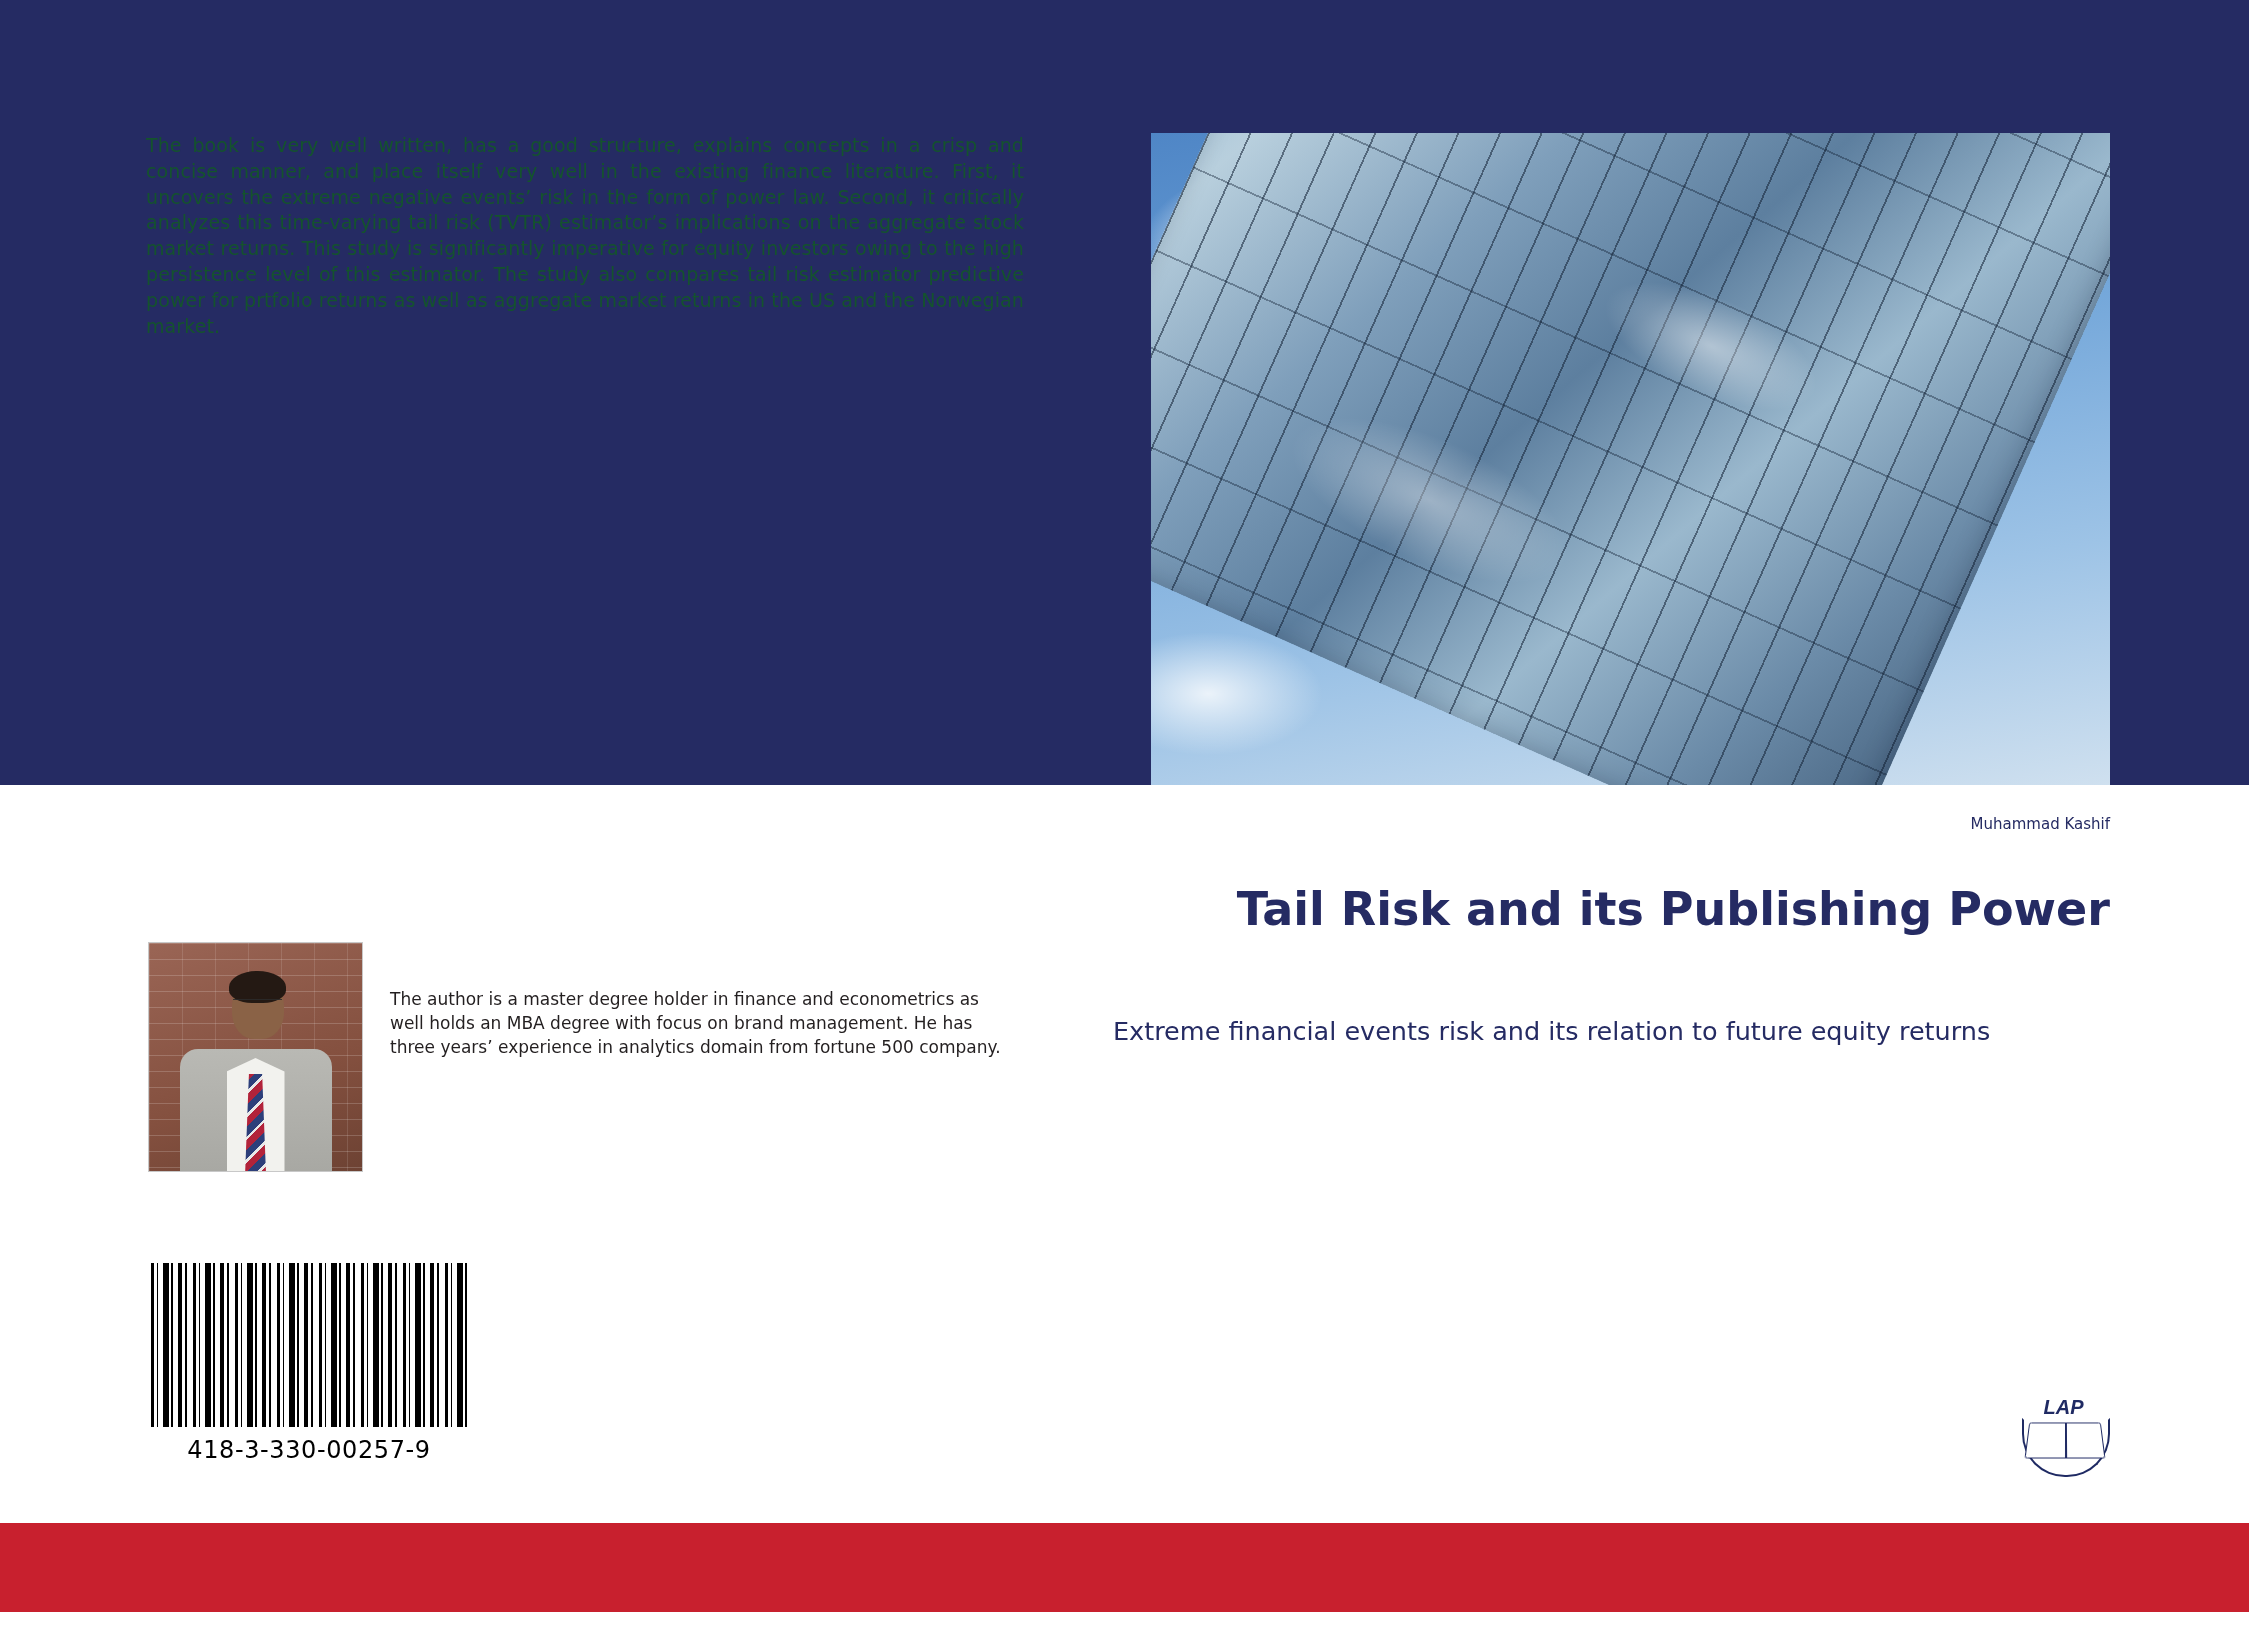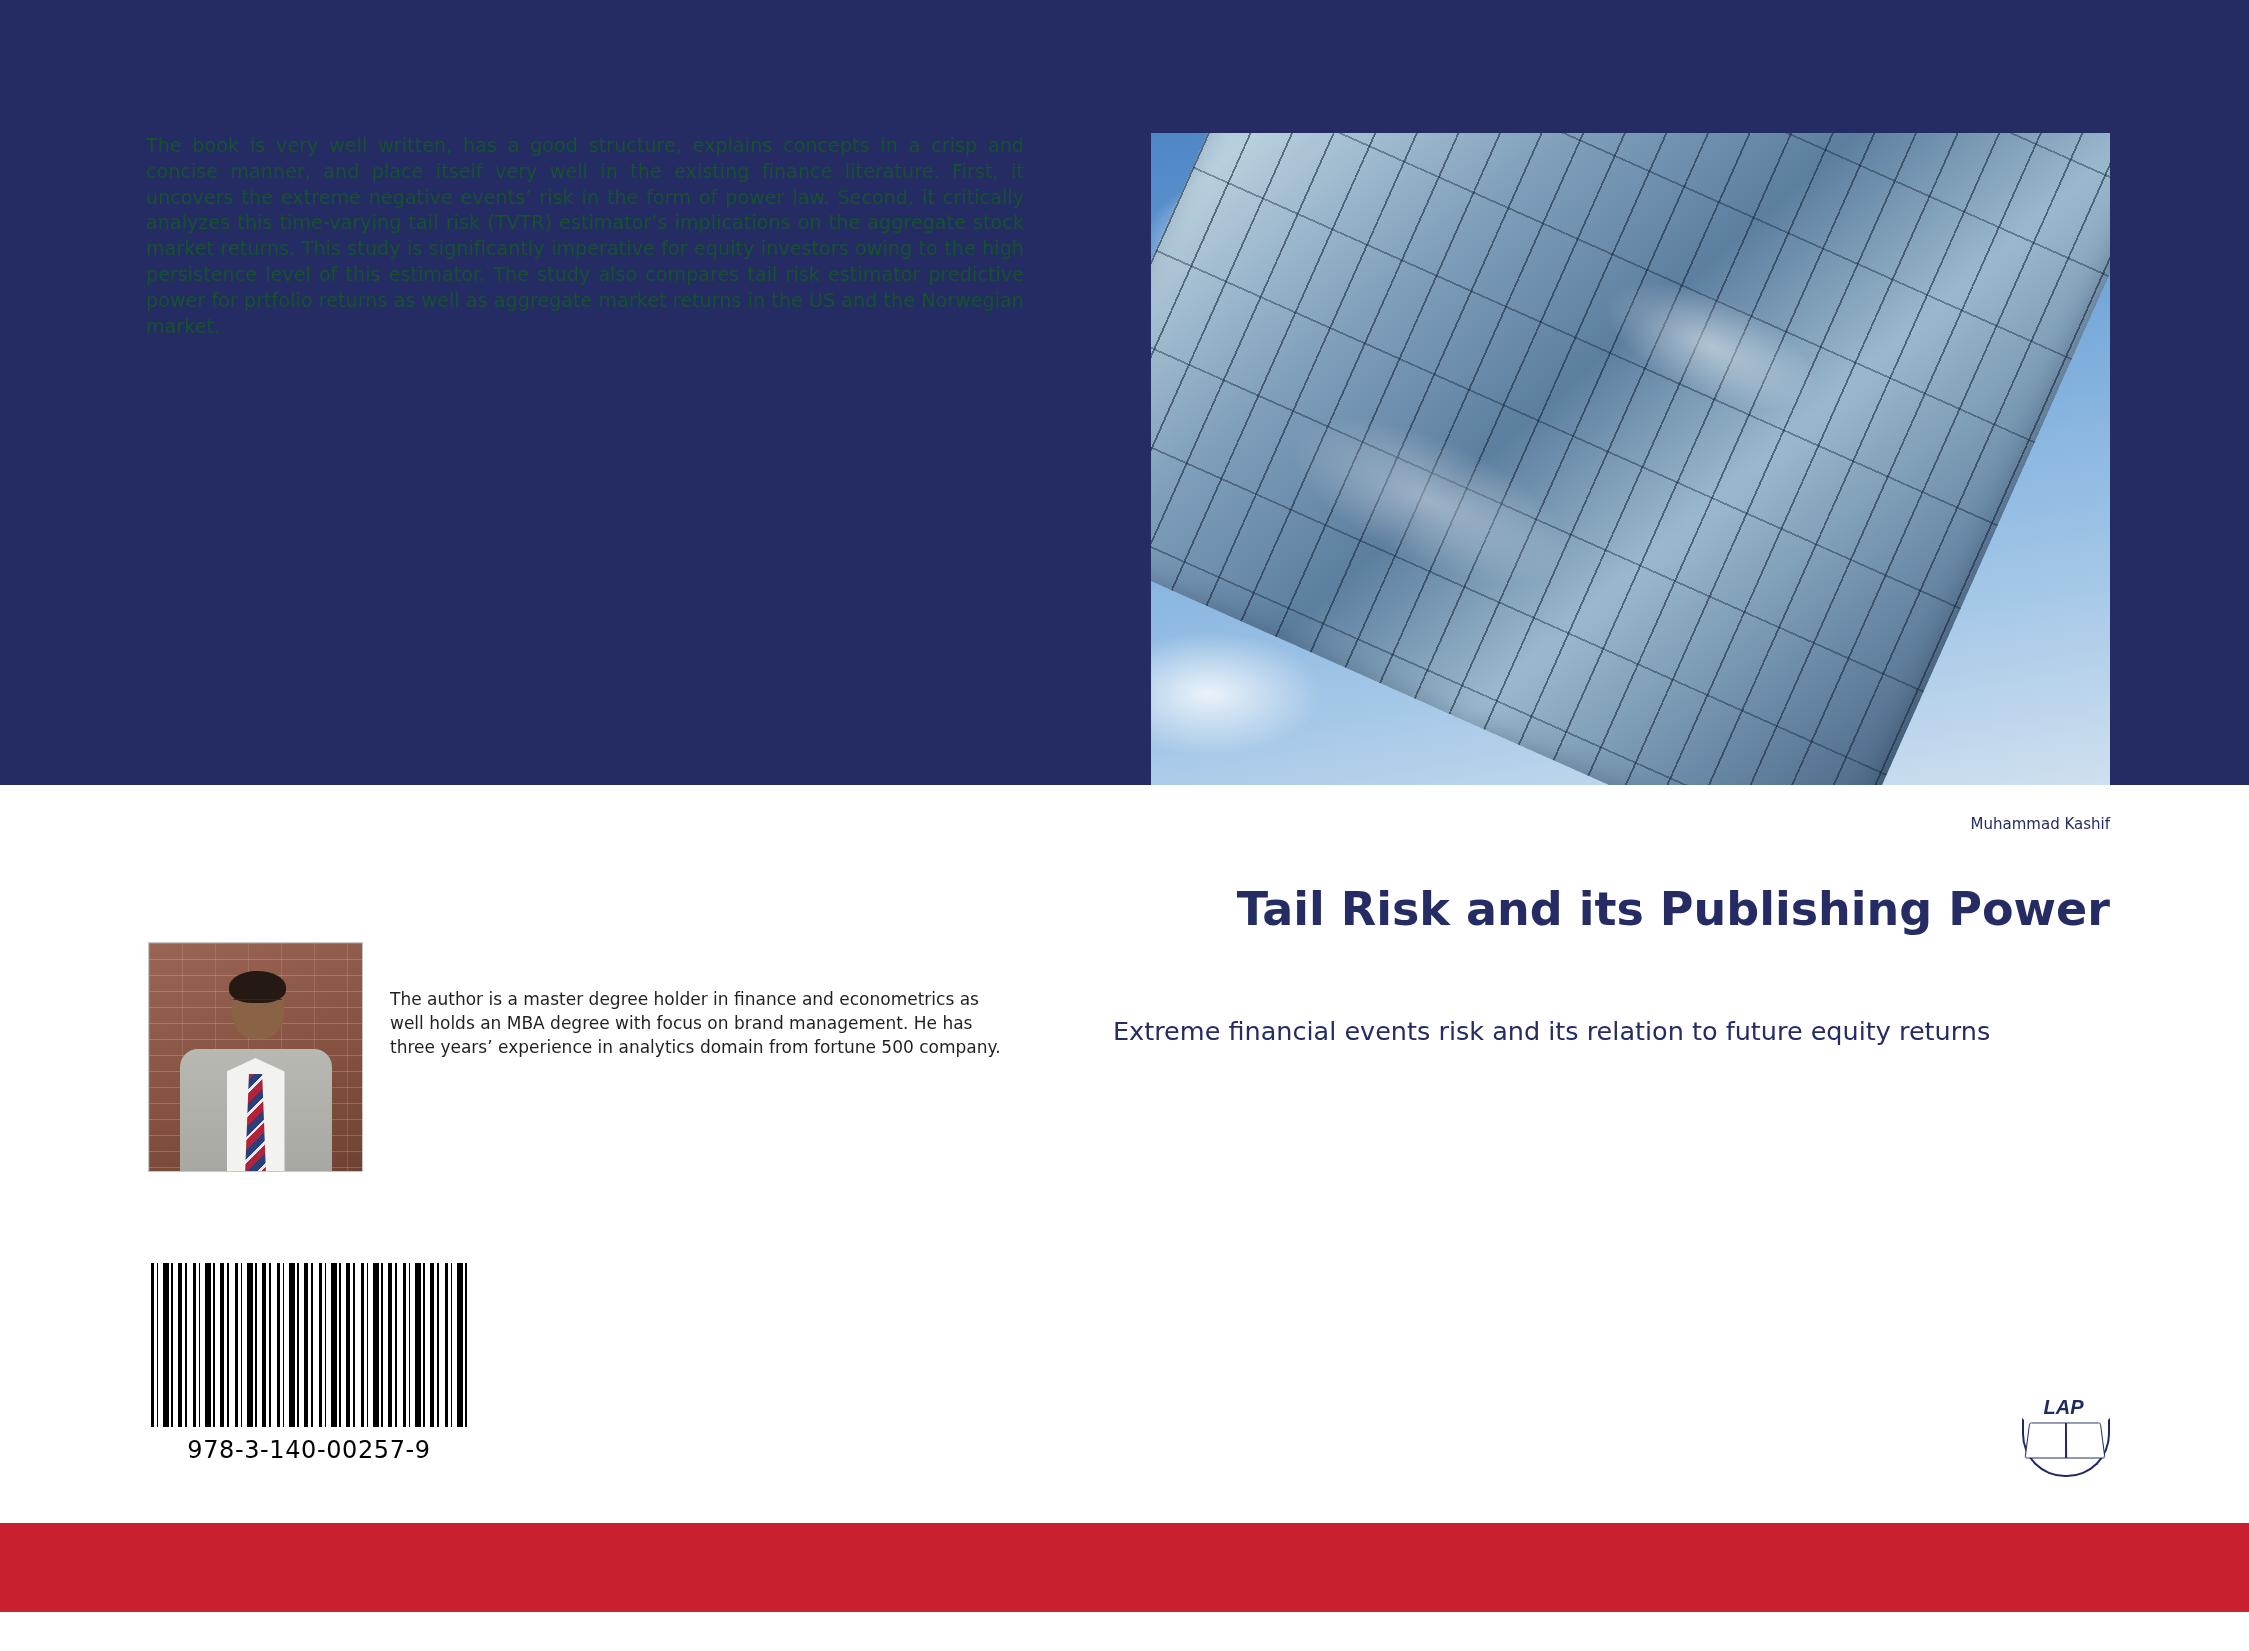--- a/index.html
+++ b/index.html
@@ -367,21 +367,21 @@
   </div>
   <div class="person-head"></div>
   <div class="person-hair"></div>
   <div class="person-glasses"></div>
 </div>
 
 <div class="author-bio">The author is a master degree holder in finance and econometrics as well holds an MBA degree with focus on brand management. He has three years’ experience in analytics domain from fortune 500 company.</div>
 
 <div class="barcode-wrap">
   <div class="barcode"></div>
-  <div class="isbn">978-3-140-00257-9</div>
+  <div class="isbn">418-3-330-00257-9</div>
 </div>
 
 <div class="author-name">Muhammad Kashif</div>
 
 <div class="book-title">Tail Risk and its Publishing Power</div>
 
 <div class="book-subtitle">Extreme financial events risk and its relation to future equity returns</div>
 
 <div class="publisher">
   <div class="lap-mark">

